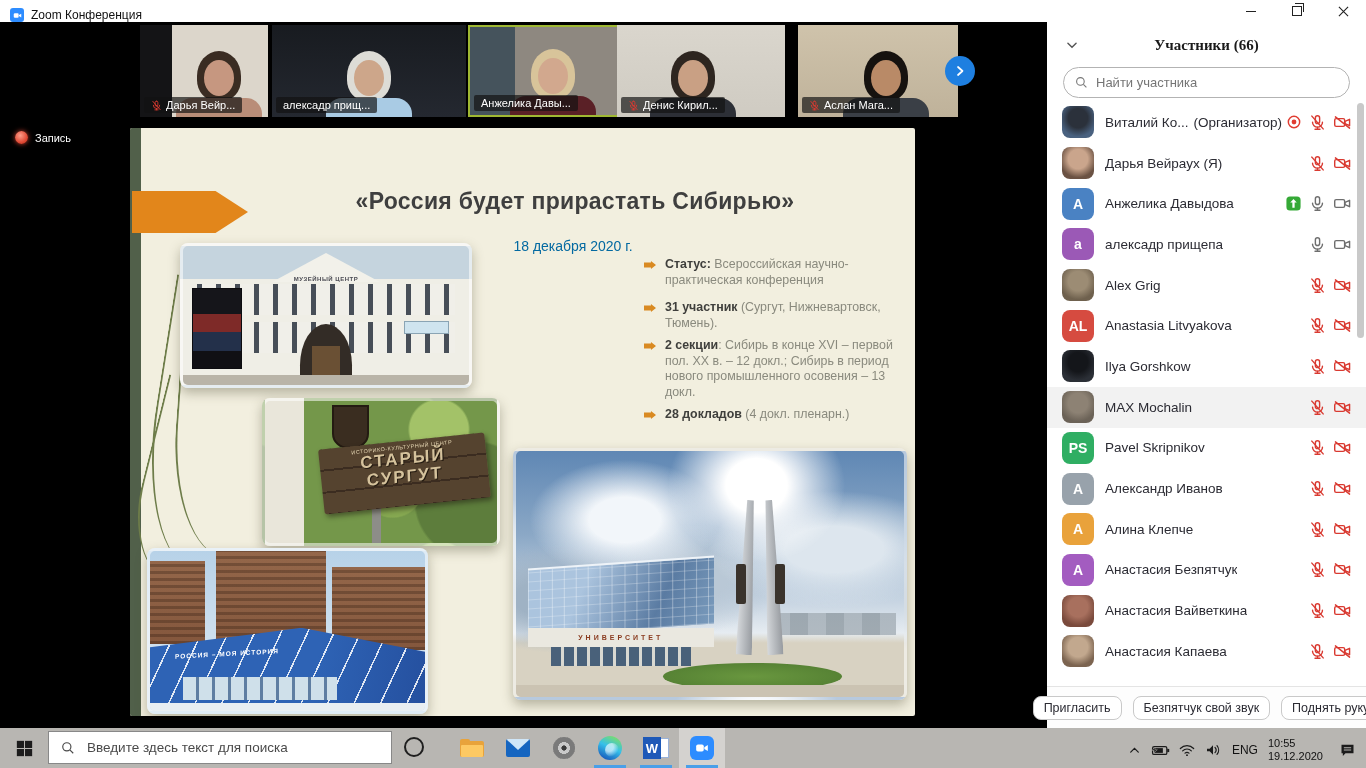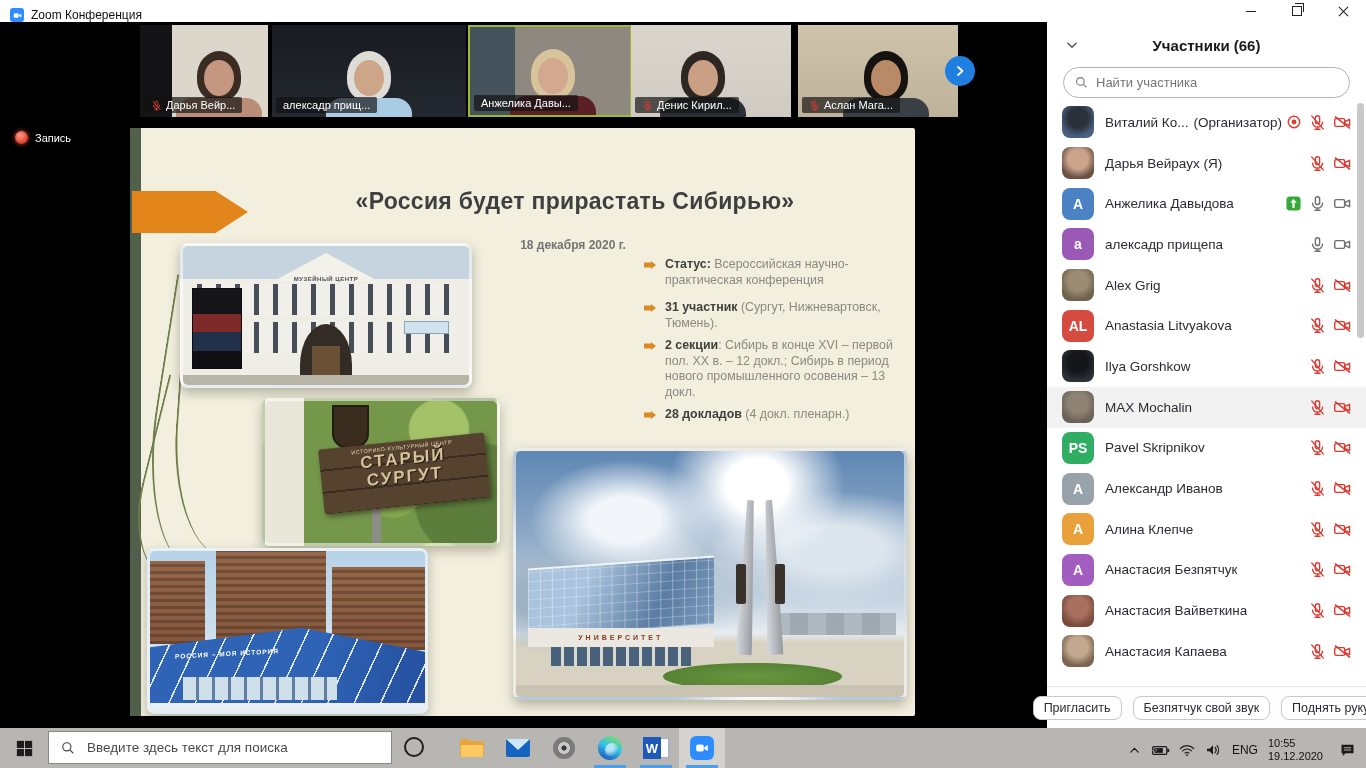--- a/index.html
+++ b/index.html
@@ -23,21 +23,21 @@
   .p-body{position:absolute;left:50%;transform:translateX(-50%);bottom:0;width:86px;height:19px;border-radius:16px 16px 0 0;background:var(--shirt);}
   .tlabel{position:absolute;left:4px;bottom:4px;display:flex;align-items:center;gap:4px;background:rgba(18,18,18,.68);color:#fff;font-size:11px;padding:2px 7px;border-radius:2px;white-space:nowrap;}
   .nextbtn{position:absolute;left:945px;top:34px;width:30px;height:30px;border:none;border-radius:50%;background:#1e7fe0;display:flex;align-items:center;justify-content:center;cursor:pointer;padding:0;}
   .record{position:absolute;left:15px;top:109px;display:flex;align-items:center;gap:7px;color:#fff;font-size:11px;}
   .recdot{width:13px;height:13px;border-radius:50%;background:radial-gradient(circle at 40% 35%,#ff9d8a,#e04a35 60%,#a82417);box-shadow:0 0 5px rgba(255,80,60,.8);}
   
   .slide{position:absolute;left:130px;top:106px;width:785px;height:588px;background:#f2efdf;border-radius:2px;overflow:hidden;}
   .edge{position:absolute;left:0;top:0;width:11px;height:100%;background:#51604a;}
   .s-arrow{position:absolute;left:2px;top:63px;width:116px;height:42px;background:#e2861b;clip-path:polygon(0 0,72% 0,100% 50%,72% 100%,0 100%);}
   .stitle{position:absolute;left:115px;top:60px;width:660px;margin:0;text-align:center;font-size:23px;font-weight:bold;color:#3f3f3f;letter-spacing:.3px;}
-  .sdate{position:absolute;left:343px;top:110px;width:200px;text-align:center;font-size:12px;font-weight:bold;color:#737373;}
+  .sdate{position:absolute;left:343px;top:110px;width:200px;text-align:center;font-size:14px;font-weight:normal;color:#0369a1;}
   .bullet{position:absolute;left:514px;width:264px;}
   .bmark{position:absolute;left:0;top:4px;width:12px;height:8px;background:#d98a22;clip-path:polygon(0 20%,58% 20%,58% 0,100% 50%,58% 100%,58% 80%,0 80%);}
   .bullet p{margin:0 0 0 21px;width:242px;font-size:12.4px;line-height:15.5px;color:#8a8a7e;}
   .bullet b{color:#3f3f3c;}
   .photo{position:absolute;border-radius:8px;overflow:hidden;box-shadow:0 5px 12px rgba(70,65,40,.35);border:3px solid rgba(255,255,255,.55);box-sizing:border-box;}
   
   .ph-museum{left:50px;top:115px;width:292px;height:145px;background:linear-gradient(180deg,#c5d4de 0 24%,#efeee6 24%);}
   .m-ped{position:absolute;left:31%;top:5%;width:38%;height:21%;background:#f2f1ea;clip-path:polygon(50% 0,100% 100%,0 100%);display:flex;align-items:flex-end;justify-content:center;}
   .m-ped span{font-size:6px;font-weight:bold;color:#4a4a52;letter-spacing:.5px;}
   .m-win{position:absolute;left:5%;right:5%;top:27%;height:50%;background:repeating-linear-gradient(90deg,#474e58 0 5px,#f0efe9 5px 19px);}
@@ -78,21 +78,21 @@
   .u-lawn{position:absolute;left:38%;bottom:3%;width:46%;height:11%;background:radial-gradient(ellipse,#69973f,#4f7a30);border-radius:50%;}
   .u-plaza{position:absolute;left:0;bottom:0;width:100%;height:5%;background:#cbc3b2;}
   .stem{position:absolute;width:70px;border-left:2px solid #6e7d4a;}
   .st1{left:24px;top:150px;height:290px;border-radius:0 0 0 90%/0 0 0 55%;transform:rotate(9deg);}
   .st2{left:46px;top:168px;height:260px;border-radius:0 0 0 80%/0 0 0 50%;transform:rotate(4deg);}
   .st3{left:14px;top:252px;height:200px;border-radius:0 0 0 70%/0 0 0 45%;transform:rotate(14deg);}
   
   .panel{position:absolute;left:1047px;top:22px;width:319px;height:706px;background:#fff;}
   .p-head{position:absolute;left:0;top:10px;width:100%;height:30px;}
   .collapse{position:absolute;left:18px;top:6px;width:16px;height:16px;cursor:pointer;}
-  .p-title{position:absolute;left:0;top:5px;width:100%;text-align:center;font-size:15px;font-weight:bold;color:#1a1a1a;}
+  .p-title{position:absolute;left:0;top:5px;width:100%;text-align:center;font-size:15px;font-weight:bold;color:#1a1a1a;font-family:Liberation Serif, serif;}
   .searchwrap{position:absolute;left:16px;top:45px;width:287px;height:31px;border:1px solid #b3b3b3;border-radius:16px;background:#fff;display:flex;align-items:center;box-sizing:border-box;padding-left:11px;gap:6px;}
   .searchwrap input{border:none;outline:none;font-size:13px;color:#333;width:220px;font-family:"Liberation Sans",sans-serif;background:transparent;}
   .searchwrap input::placeholder{color:#757575;}
   .plist{position:absolute;left:0;top:80px;width:100%;height:578px;overflow:hidden;}
   .prow{position:relative;height:40.7px;display:flex;align-items:center;padding:0 14px 0 15px;box-sizing:border-box;}
   .prow.hover{background:#f2f2f2;}
   .avatar{width:32px;height:32px;border-radius:8px;flex:0 0 32px;display:flex;align-items:center;justify-content:center;color:#fff;font-size:14px;font-weight:bold;overflow:hidden;}
   .pname{margin-left:11px;font-size:13.5px;color:#2b2b33;white-space:nowrap;overflow:hidden;}
   .psuffix{font-size:13.5px;color:#2b2b33;margin-left:5px;white-space:nowrap;}
   .picons{margin-left:auto;display:flex;align-items:center;gap:7px;}
@@ -191,21 +191,21 @@
         <div class="tile active" style="left: 440px; width: 164px; background: linear-gradient(90deg, rgb(69, 83, 92) 0px, rgb(69, 83, 92) 28%, rgb(142, 136, 128) 28%);">
           <div class="person" style="left: 52%; --hair: #d8c49a; --skin: #d2a88e; --shirt: #5a2026;">
             <span class="p-hair"></span>
             <span class="p-face"></span>
             <span class="p-body"></span>
           </div>
           <div class="tlabel">
             <span>Анжелика Давы...</span>
           </div>
         </div>
-        <div class="tile" style="left: 603px; width: 160px; background: linear-gradient(rgb(218, 214, 205), rgb(207, 203, 194));">
+        <div class="tile" style="left: 589px; width: 160px; background: linear-gradient(rgb(218, 214, 205), rgb(207, 203, 194)); padding-left: 8px;">
           <div class="person" style="left: 45%; --hair: #2e2620; --skin: #c9a084; --shirt: #2c2f36;">
             <span class="p-hair"></span>
             <span class="p-face"></span>
             <span class="p-body"></span>
           </div>
           <div class="tlabel">
             <span style="display:flex">
               <svg width="11" height="11" viewBox="0 0 24 24" fill="none" stroke="#d93a31" stroke-width="2" stroke-linecap="round">
                 <rect x="9" y="2.5" width="6" height="11" rx="3"></rect>
                 <path d="M5 11.5a7 7 0 0 0 14 0"></path>

